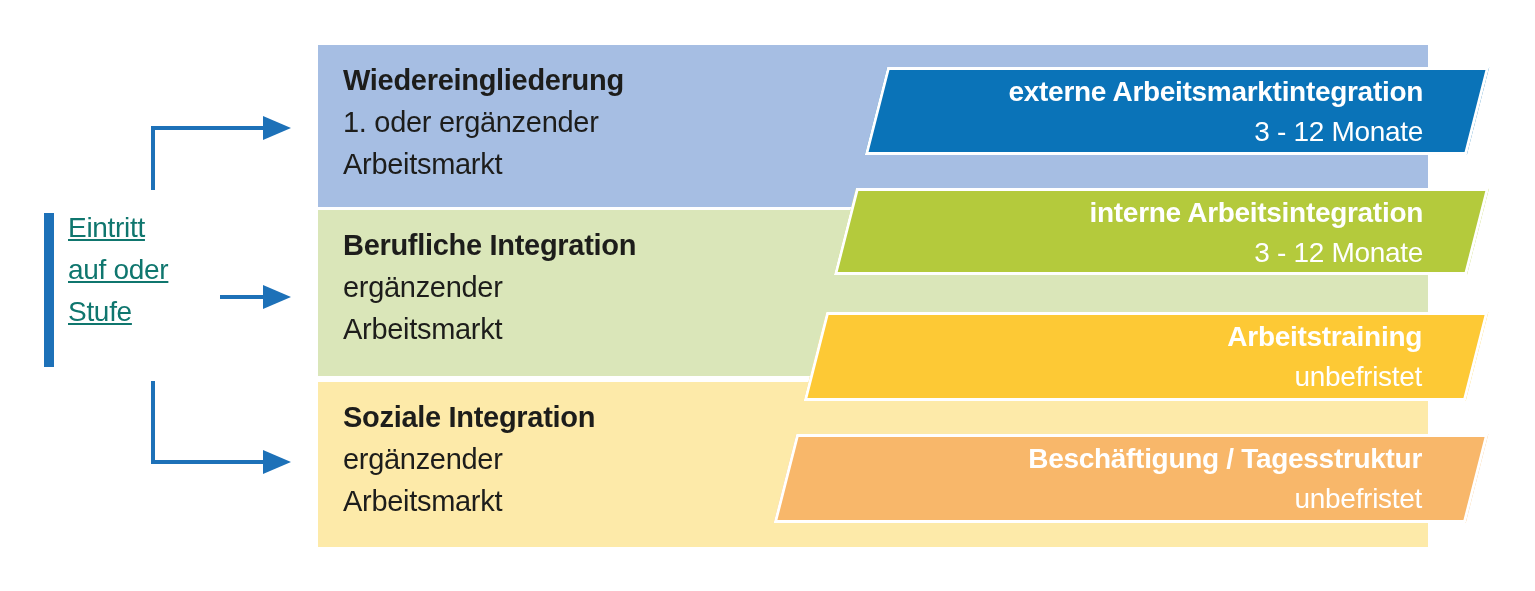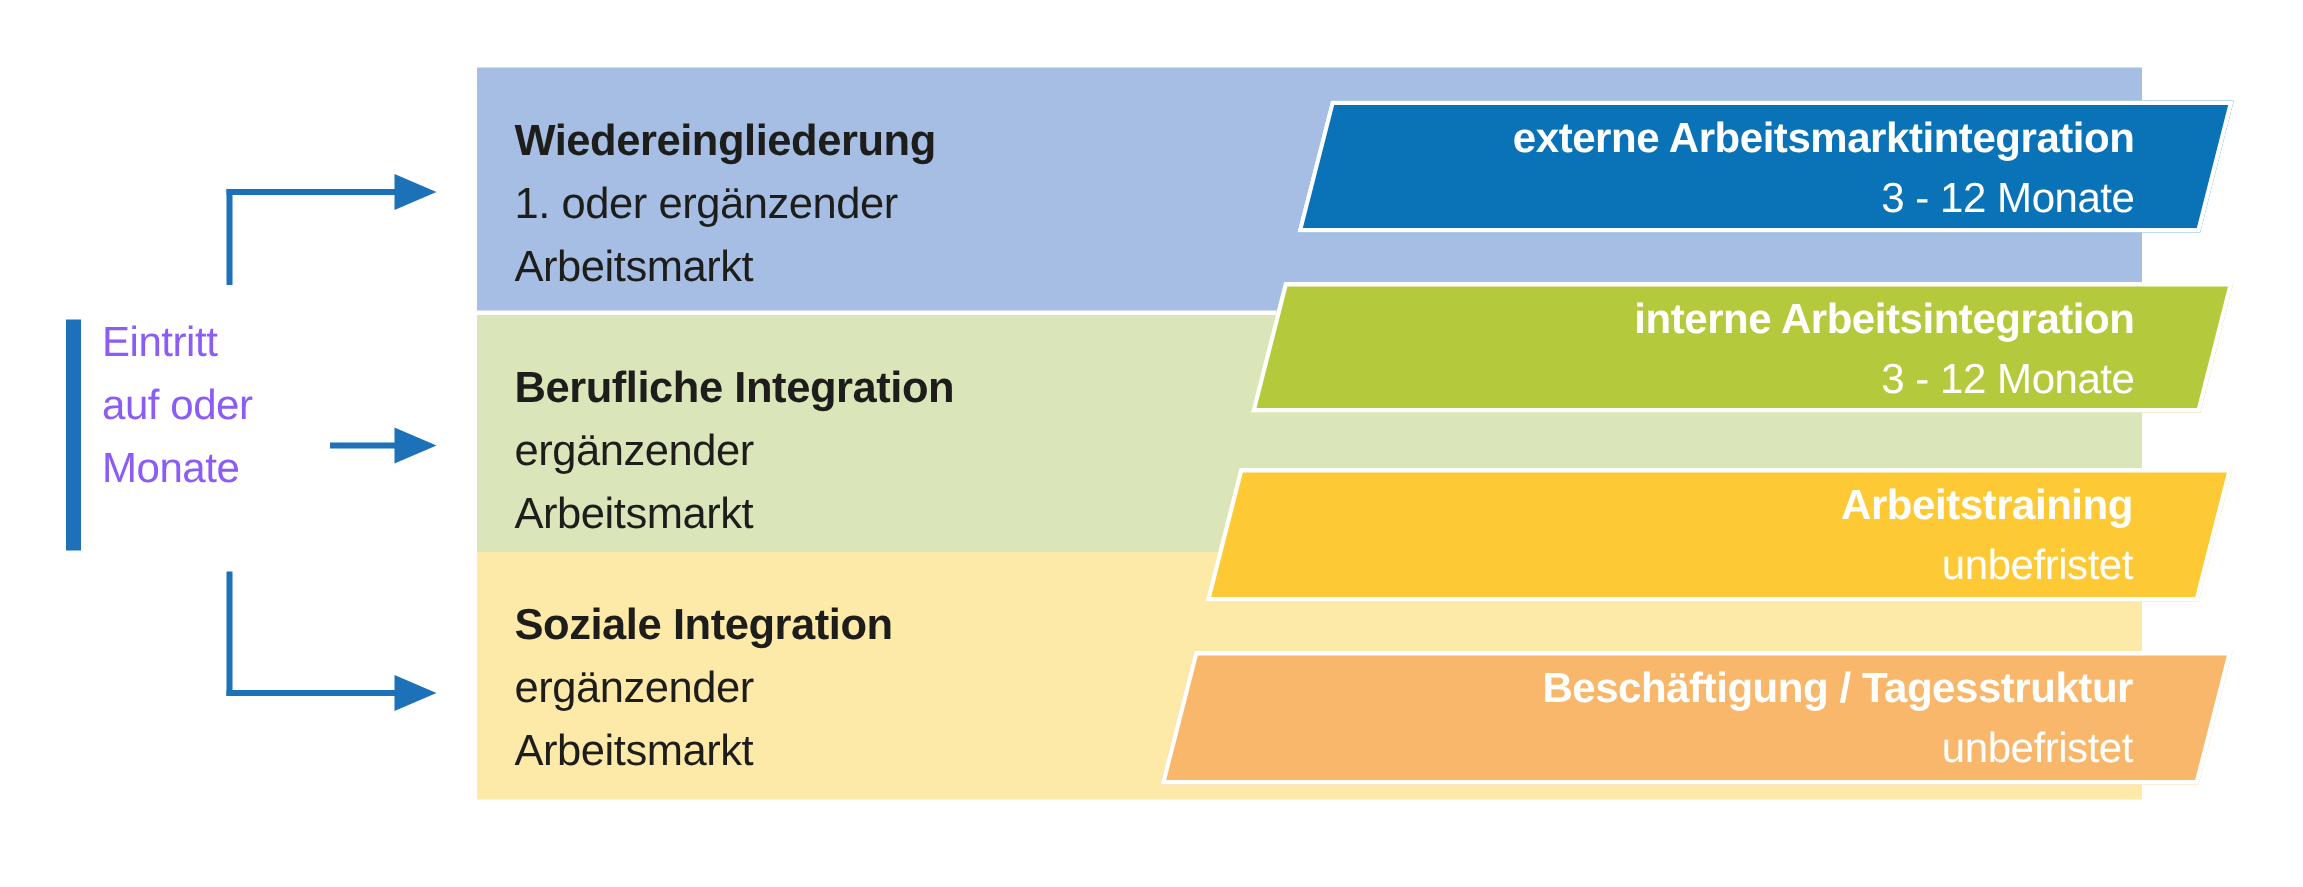--- a/index.html
+++ b/index.html
@@ -8,26 +8,26 @@
     width:1535px;height:591px;
     background:#fff;
     font-family:"Liberation Sans","DejaVu Sans",sans-serif;
     overflow:hidden;
   }
   
   .band{
     position:absolute;
     left:318px;width:1110px;
     box-sizing:border-box;
-    padding:28px 0 0 25px;
+    padding:14px 0 0 25px;
     color:#1d1d1b;
   }
   .band-1{top:45px;height:162px;}
   .band-2{top:210px;height:166px;}
-  .band-3{top:368px;height:165px;}
+  .band-3{top:382px;height:165px;}
   .band-title{
     font-size:29px;line-height:42px;font-weight:700;
     letter-spacing:-0.3px;
   }
   .band-sub{
     font-size:29px;line-height:42px;font-weight:400;
     letter-spacing:-0.3px;
   }
   
   .banner{
@@ -56,21 +56,21 @@
     font-size:28px;line-height:40px;font-weight:400;
     letter-spacing:-0.3px;
   }
   
   .entry-bar{
     position:absolute;left:44px;top:213px;width:10px;height:154px;
   }
   .entry-note{
     position:absolute;left:68px;top:207px;
     font-size:28px;line-height:42px;font-weight:400;
-    color:#8b5cf6;letter-spacing:-0.3px;
+    color:#0f766e;letter-spacing:-0.3px;text-decoration:underline;
   }
   
   .seg{position:absolute;}
   .a1v{left:151px;top:126px;width:4px;height:64px;}
   .a1h{left:151px;top:126px;width:114px;height:4px;}
   .a2h{left:220px;top:295px;width:45px;height:4px;}
   .a3v{left:151px;top:381px;width:4px;height:83px;}
   .a3h{left:151px;top:460px;width:114px;height:4px;}
   .head{
     position:absolute;width:0;height:0;
@@ -84,21 +84,21 @@
 </style>
 </head>
 <body>
 
 <div class="canvas">
 
   <div class="entry-bar" style="background: rgb(29, 113, 184);"></div>
   <div class="entry-note">
     <div>Eintritt</div>
     <div>auf oder</div>
-    <div>Monate</div>
+    <div>Stufe</div>
   </div>
 
   <div class="seg a1v" style="background: rgb(29, 113, 184);"></div>
   <div class="seg a1h" style="background: rgb(29, 113, 184);"></div>
   <div class="head h1" style="border-left-color: rgb(29, 113, 184);"></div>
 
   <div class="seg a2h" style="background: rgb(29, 113, 184);"></div>
   <div class="head h2" style="border-left-color: rgb(29, 113, 184);"></div>
 
   <div class="seg a3v" style="background: rgb(29, 113, 184);"></div>

